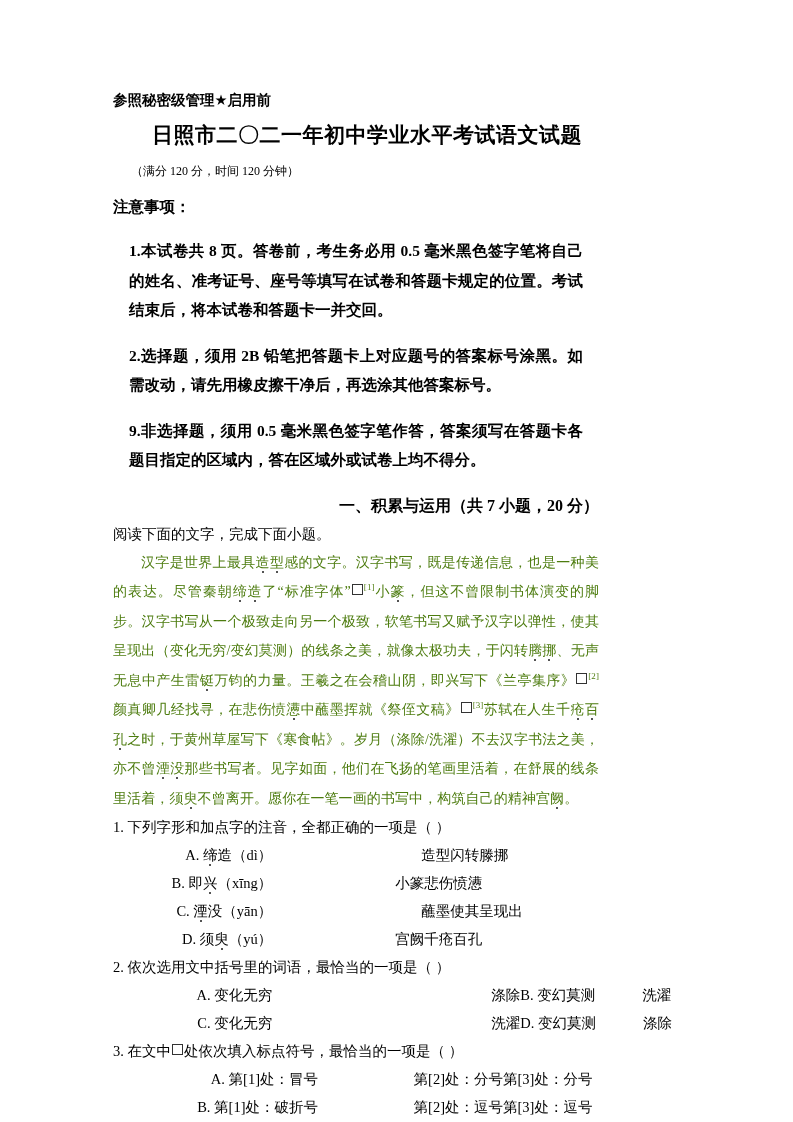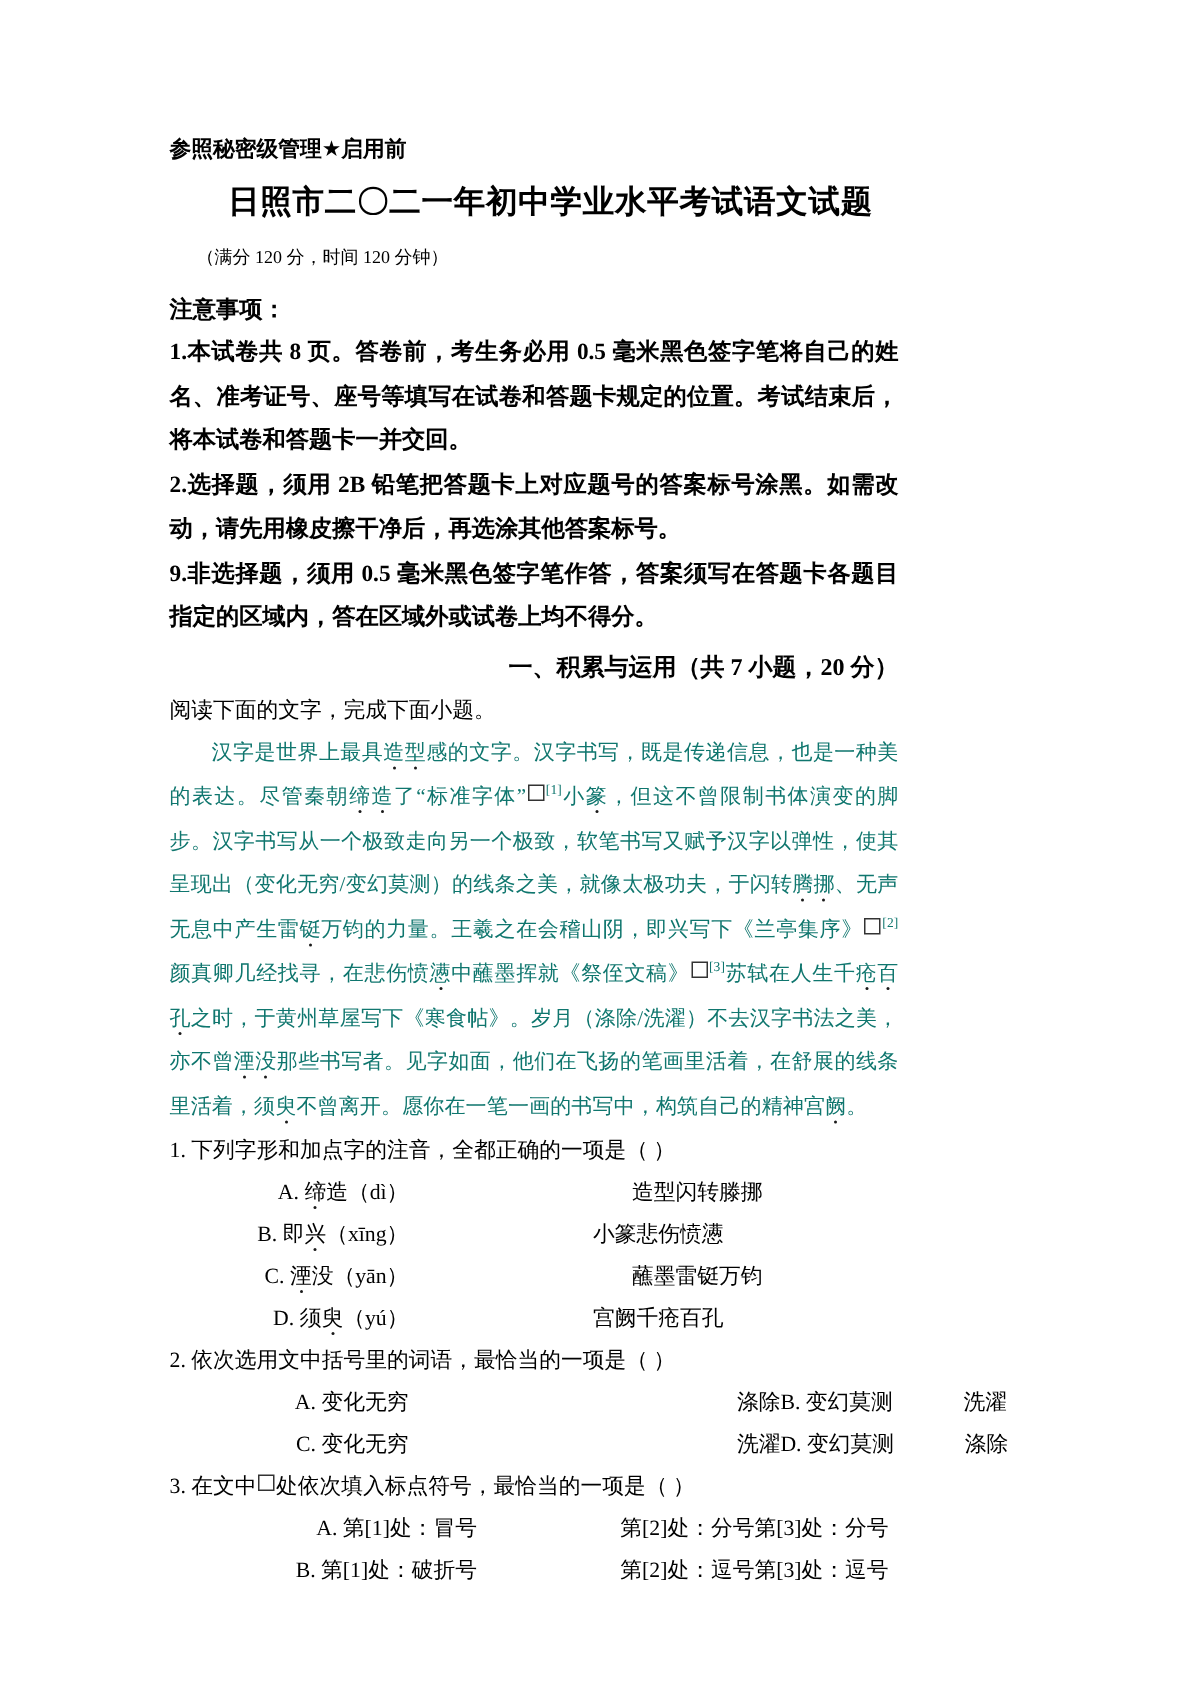--- a/index.html
+++ b/index.html
@@ -54,21 +54,21 @@
   .notice-head {
     font-weight: bold;
     font-size: 15.5px;
     line-height: 27px;
     margin: 0;
   }
   .notice-item {
     font-weight: bold;
     font-size: 15.5px;
     line-height: 29.5px;
-    margin: 0;
+    margin: 16px;
     text-align: justify;
     text-justify: inter-character;
   }
 
   
   .section-title {
     font-weight: bold;
     font-size: 16px;
     line-height: 30px;
     margin: 4px 0 0 0;
@@ -81,21 +81,21 @@
   }
 
   
   .passage {
     font-size: 14px;
     line-height: 29.5px;
     margin: 0;
     text-align: justify;
     text-justify: inter-character;
     text-indent: 28px;
-    color: #0f766e;
+    color: #4d7c0f;
     letter-spacing: 0.1px;
   }
   .passage .dotted,
   .opt .dotted {
     position: relative;
   }
   .passage .dotted::after,
   .opt .dotted::after {
     content: "";
     position: absolute;
@@ -175,21 +175,21 @@
   <div class="lead-in">阅读下面的文字，完成下面小题。</div>
 
   <div class="passage"><span>汉字是世界上最具</span><span class="dotted">造</span><span class="dotted">型</span><span>感的文字。汉字书写，既是传递信息，也是一种美的表达。尽管秦朝</span><span class="dotted">缔</span><span class="dotted">造</span><span>了“标准字体”</span><span class="blank-box"></span><sup class="ref">[1]</sup><span>小</span><span class="dotted">篆</span><span>，但这不曾限制书体演变的脚步。汉字书写从一个极致走向另一个极致，软笔书写又赋予汉字以弹性，使其呈现出（变化无穷/变幻莫测）的线条之美，就像太极功夫，于闪转</span><span class="dotted">腾</span><span class="dotted">挪</span><span>、无声无息中产生雷</span><span class="dotted">铤</span><span>万钧的力量。王羲之在会稽山阴，即兴写下《兰亭集序》</span><span class="blank-box"></span><sup class="ref">[2]</sup><span>颜真卿几经找寻，在悲伤愤</span><span class="dotted">懑</span><span>中蘸墨挥就《祭侄文稿》</span><span class="blank-box"></span><sup class="ref">[3]</sup><span>苏轼在人生千</span><span class="dotted">疮</span><span class="dotted">百</span><span class="dotted">孔</span><span>之时，于黄州草屋写下《寒食帖》。岁月（涤除/洗濯）不去汉字书法之美，亦不曾</span><span class="dotted">湮</span><span class="dotted">没</span><span>那些书写者。见字如面，他们在飞扬的笔画里活着，在舒展的线条里活着，须</span><span class="dotted">臾</span><span>不曾离开。愿你在一笔一画的书写中，构筑自己的精神宫</span><span class="dotted">阙</span><span>。</span></div>
 
   <div class="question"><span>1.</span>&nbsp;<span>下列字形和加点字的注音，全都正确的一项是（      ）</span></div>
 
   <div class="opt-row q1">&nbsp;&nbsp;<span class="opt c0"><span class="lbl">A.</span>&nbsp;<span></span><span class="dotted">缔</span><span>造（dì）</span></span><span class="opt c1">造型</span><span class="opt c2">闪转滕挪</span></div>
 
   <div class="opt-row q1">&nbsp;&nbsp;<span class="opt c0"><span class="lbl">B.</span>&nbsp;<span>即</span><span class="dotted">兴</span><span>（xīng）</span></span><span class="opt c1 n">小篆</span><span class="opt c2">悲伤愤懑</span></div>
 
-  <div class="opt-row q1">&nbsp;&nbsp;<span class="opt c0"><span class="lbl">C.</span>&nbsp;<span></span><span class="dotted">湮</span><span>没（yān）</span></span><span class="opt c1">蘸墨</span><span class="opt c2">雷铤万钧</span></div>
+  <div class="opt-row q1">&nbsp;&nbsp;<span class="opt c0"><span class="lbl">C.</span>&nbsp;<span></span><span class="dotted">湮</span><span>没（yān）</span></span><span class="opt c1">蘸墨</span><span class="opt c2">使其呈现出</span></div>
 
   <div class="opt-row q1">&nbsp;&nbsp;<span class="opt c0"><span class="lbl">D.</span>&nbsp;<span>须</span><span class="dotted">臾</span><span>（yú）</span></span><span class="opt c1 n">宫阙</span><span class="opt c2">千疮百孔</span></div>
 
   <div class="question"><span>2.</span>&nbsp;<span>依次选用文中括号里的词语，最恰当的一项是（      ）</span></div>
 
   <div class="opt-row q2">&nbsp;&nbsp;<span class="opt c0"><span class="lbl">A.</span>&nbsp;<span>变化无穷</span></span><span class="opt c1">涤除</span><span class="opt c2"><span class="lbl">B.</span>&nbsp;<span>变幻莫测</span>&nbsp;&nbsp;&nbsp;&nbsp;&nbsp;&nbsp;&nbsp;&nbsp;&nbsp;&nbsp;&nbsp;&nbsp;&nbsp;<span>洗濯</span></span></div>
 
   <div class="opt-row q2">&nbsp;&nbsp;<span class="opt c0"><span class="lbl">C.</span>&nbsp;<span>变化无穷</span></span><span class="opt c1">洗濯</span><span class="opt c2"><span class="lbl">D.</span>&nbsp;<span>变幻莫测</span>&nbsp;&nbsp;&nbsp;&nbsp;&nbsp;&nbsp;&nbsp;&nbsp;&nbsp;&nbsp;&nbsp;&nbsp;&nbsp;<span>涤除</span></span></div>
 
   <div class="question"><span>3.</span>&nbsp;<span>在文中</span><span class="blank-box"></span><span>处依次填入标点符号，最恰当的一项是（      ）</span></div>

